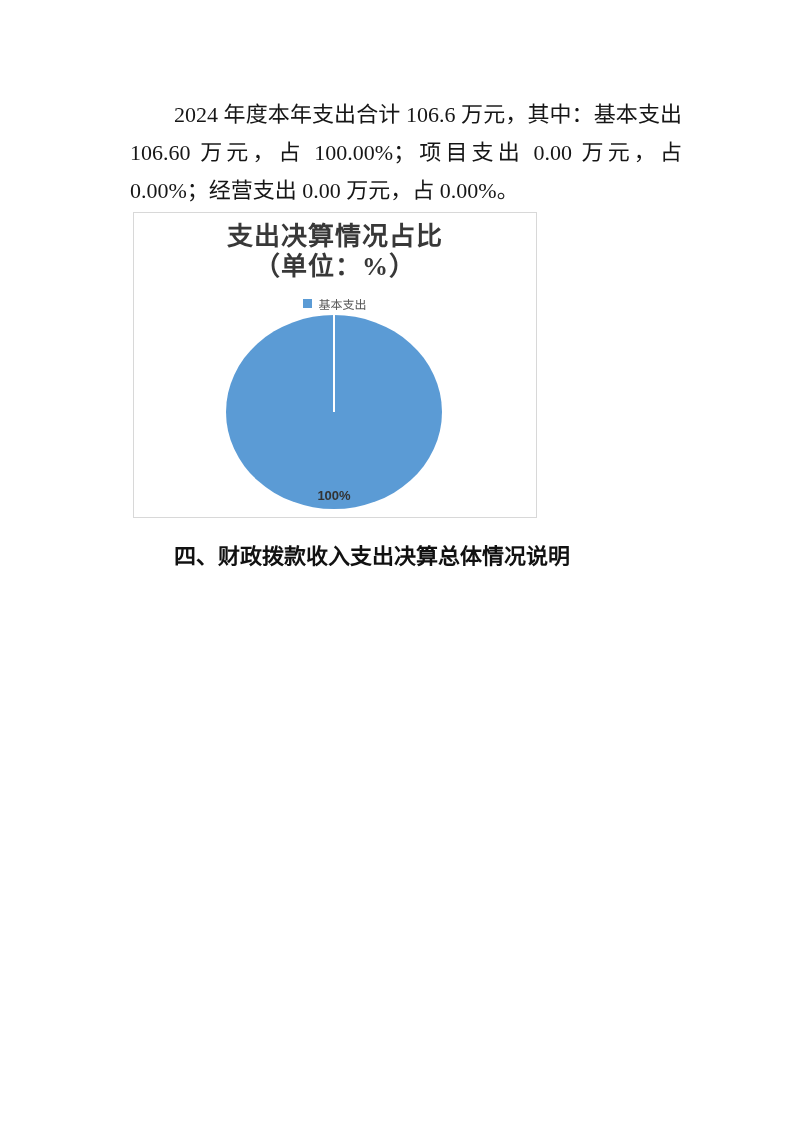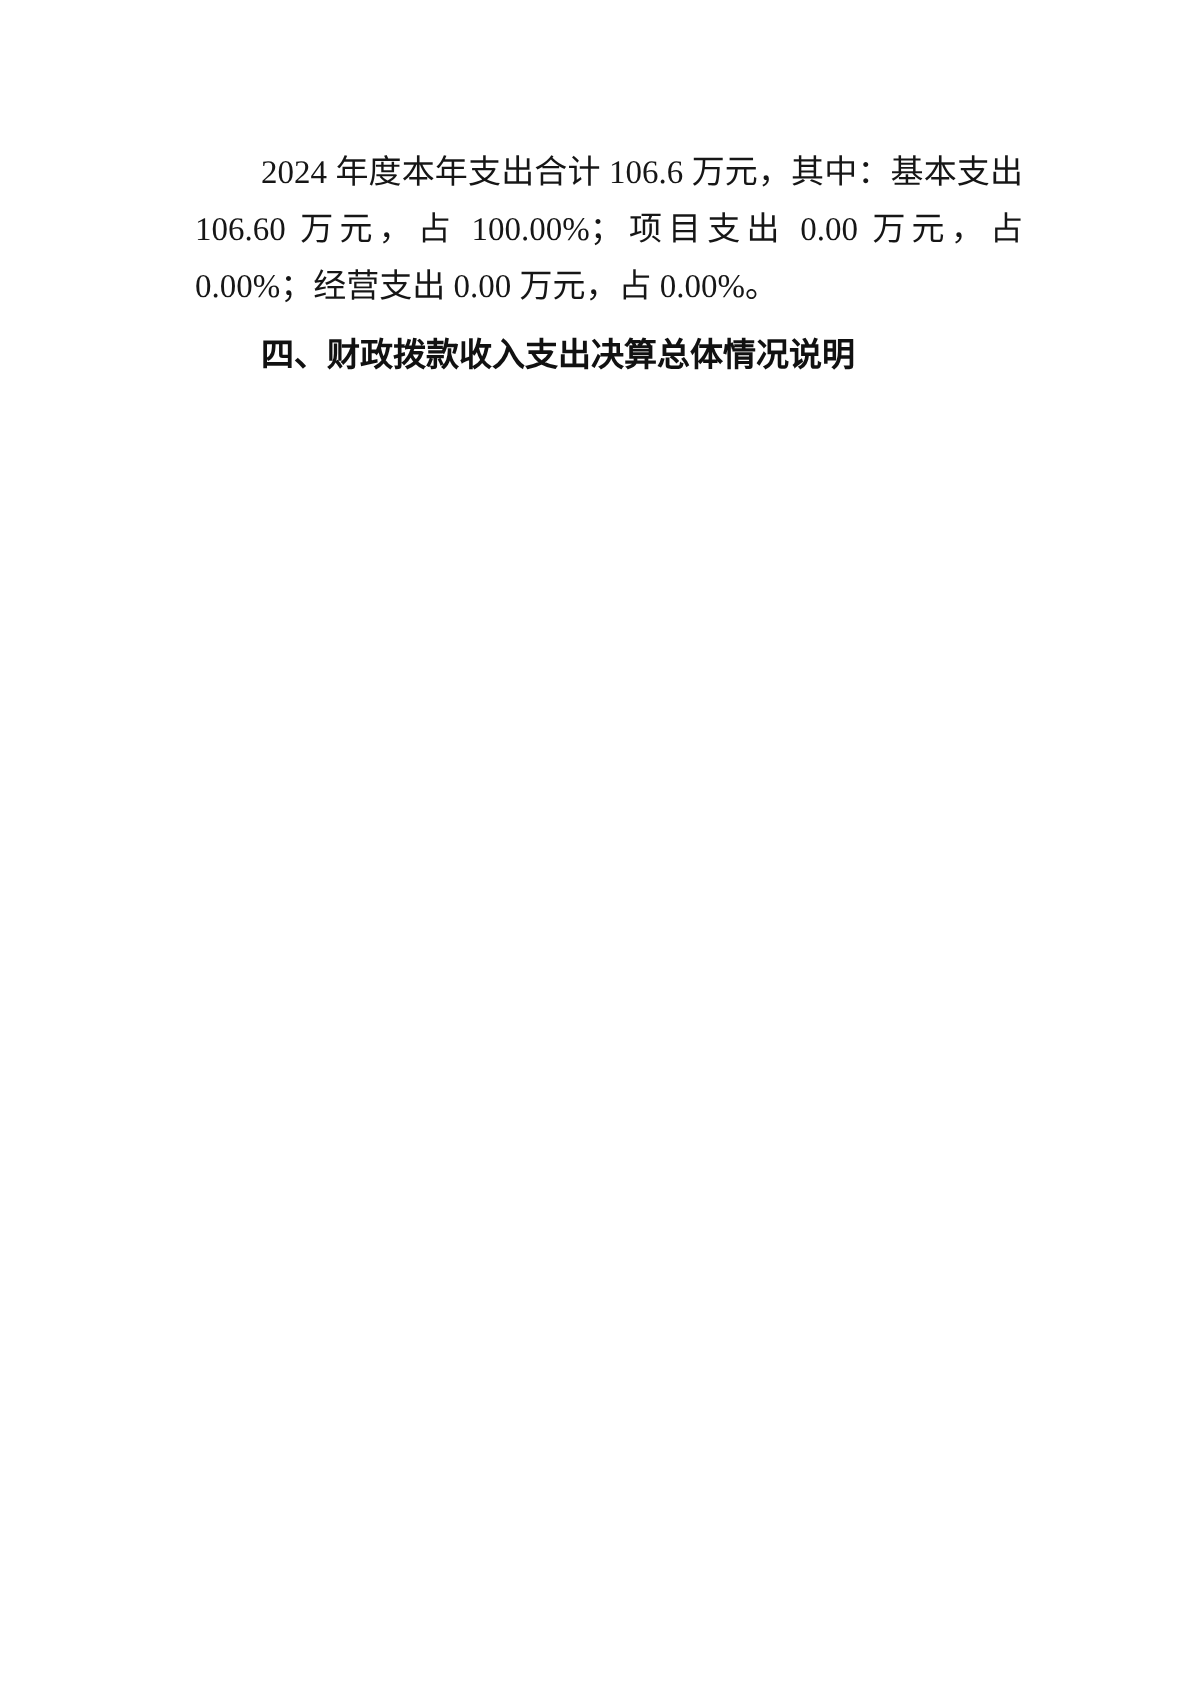--- a/index.html
+++ b/index.html
@@ -66,35 +66,54 @@
     width: 402px;
     height: 304px;
   }
   .pie-label {
     font-family: "Liberation Sans", "DejaVu Sans", sans-serif;
     font-size: 13px;
     font-weight: 700;
     fill: #333333;
   }
   .section-heading {
-    margin-top: 8px;
+    margin-top: 20px;
     font-family: "Liberation Sans", "DejaVu Sans", sans-serif;
     font-weight: 700;
     font-size: 22px;
     line-height: 38px;
     text-indent: 44px;
     color: #111111;
   }
 </style>
 </head>
 <body>
 
 <div class="page">
   <div class="content">
 
     <p class="body-para">2024 年度本年支出合计 106.6 万元，其中：基本支出 106.60 万元，占 100.00%；项目支出 0.00 万元，占 0.00%；经营支出 0.00 万元，占 0.00%。</p>
 
+    <figure class="chart-box">
+      <div class="chart-title">
+        <div>支出决算情况占比</div>
+        <div>（单位：%）</div>
+      </div>
+
+      <div class="chart-legend">
+        <svg class="legend-swatch" viewBox="0 0 9 9">
+          <rect x="0" y="0" width="9" height="9" fill="#5B9BD5"></rect>
+        </svg>
+        <span>基本支出</span>
+      </div>
+
+      <svg class="pie-svg" viewBox="0 0 402 304">
+        <ellipse cx="200" cy="199" rx="108" ry="97" fill="#5B9BD5"></ellipse>
+        <line x1="200" y1="102" x2="200" y2="199" stroke="#ffffff" stroke-width="2"></line>
+        <text x="200" y="287" text-anchor="middle" class="pie-label">100%</text>
+      </svg>
+    </figure>
 
     <h2 class="section-heading">四、财政拨款收入支出决算总体情况说明</h2>
 
 
   </div>
 </div>
 
 </body></html>

